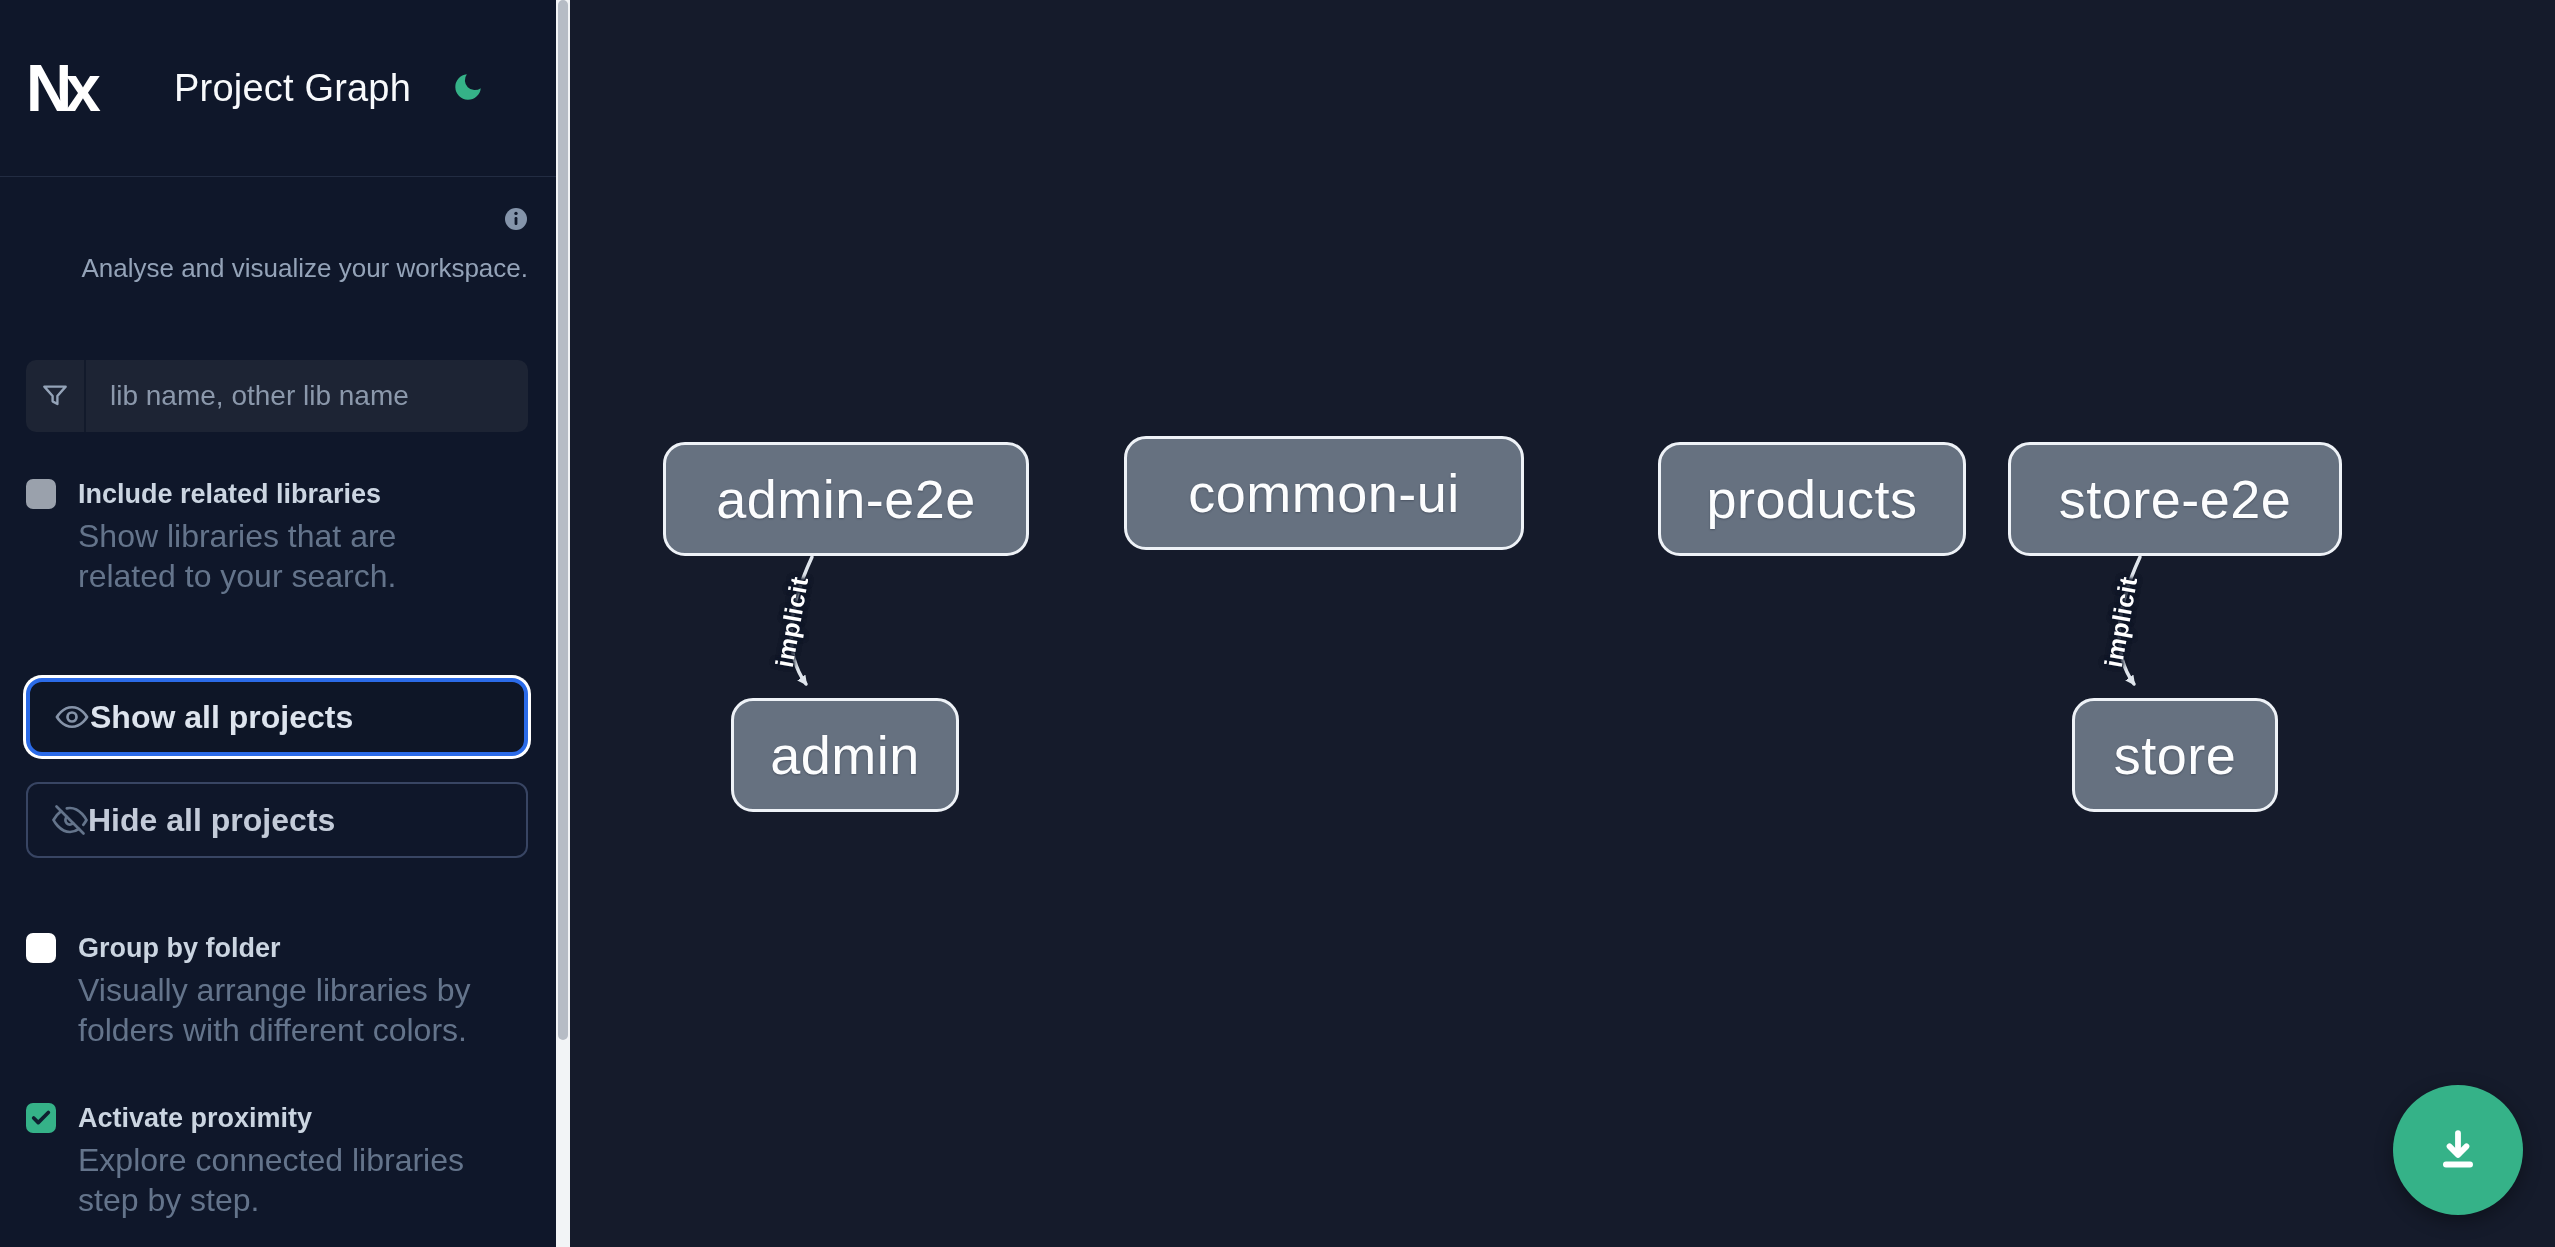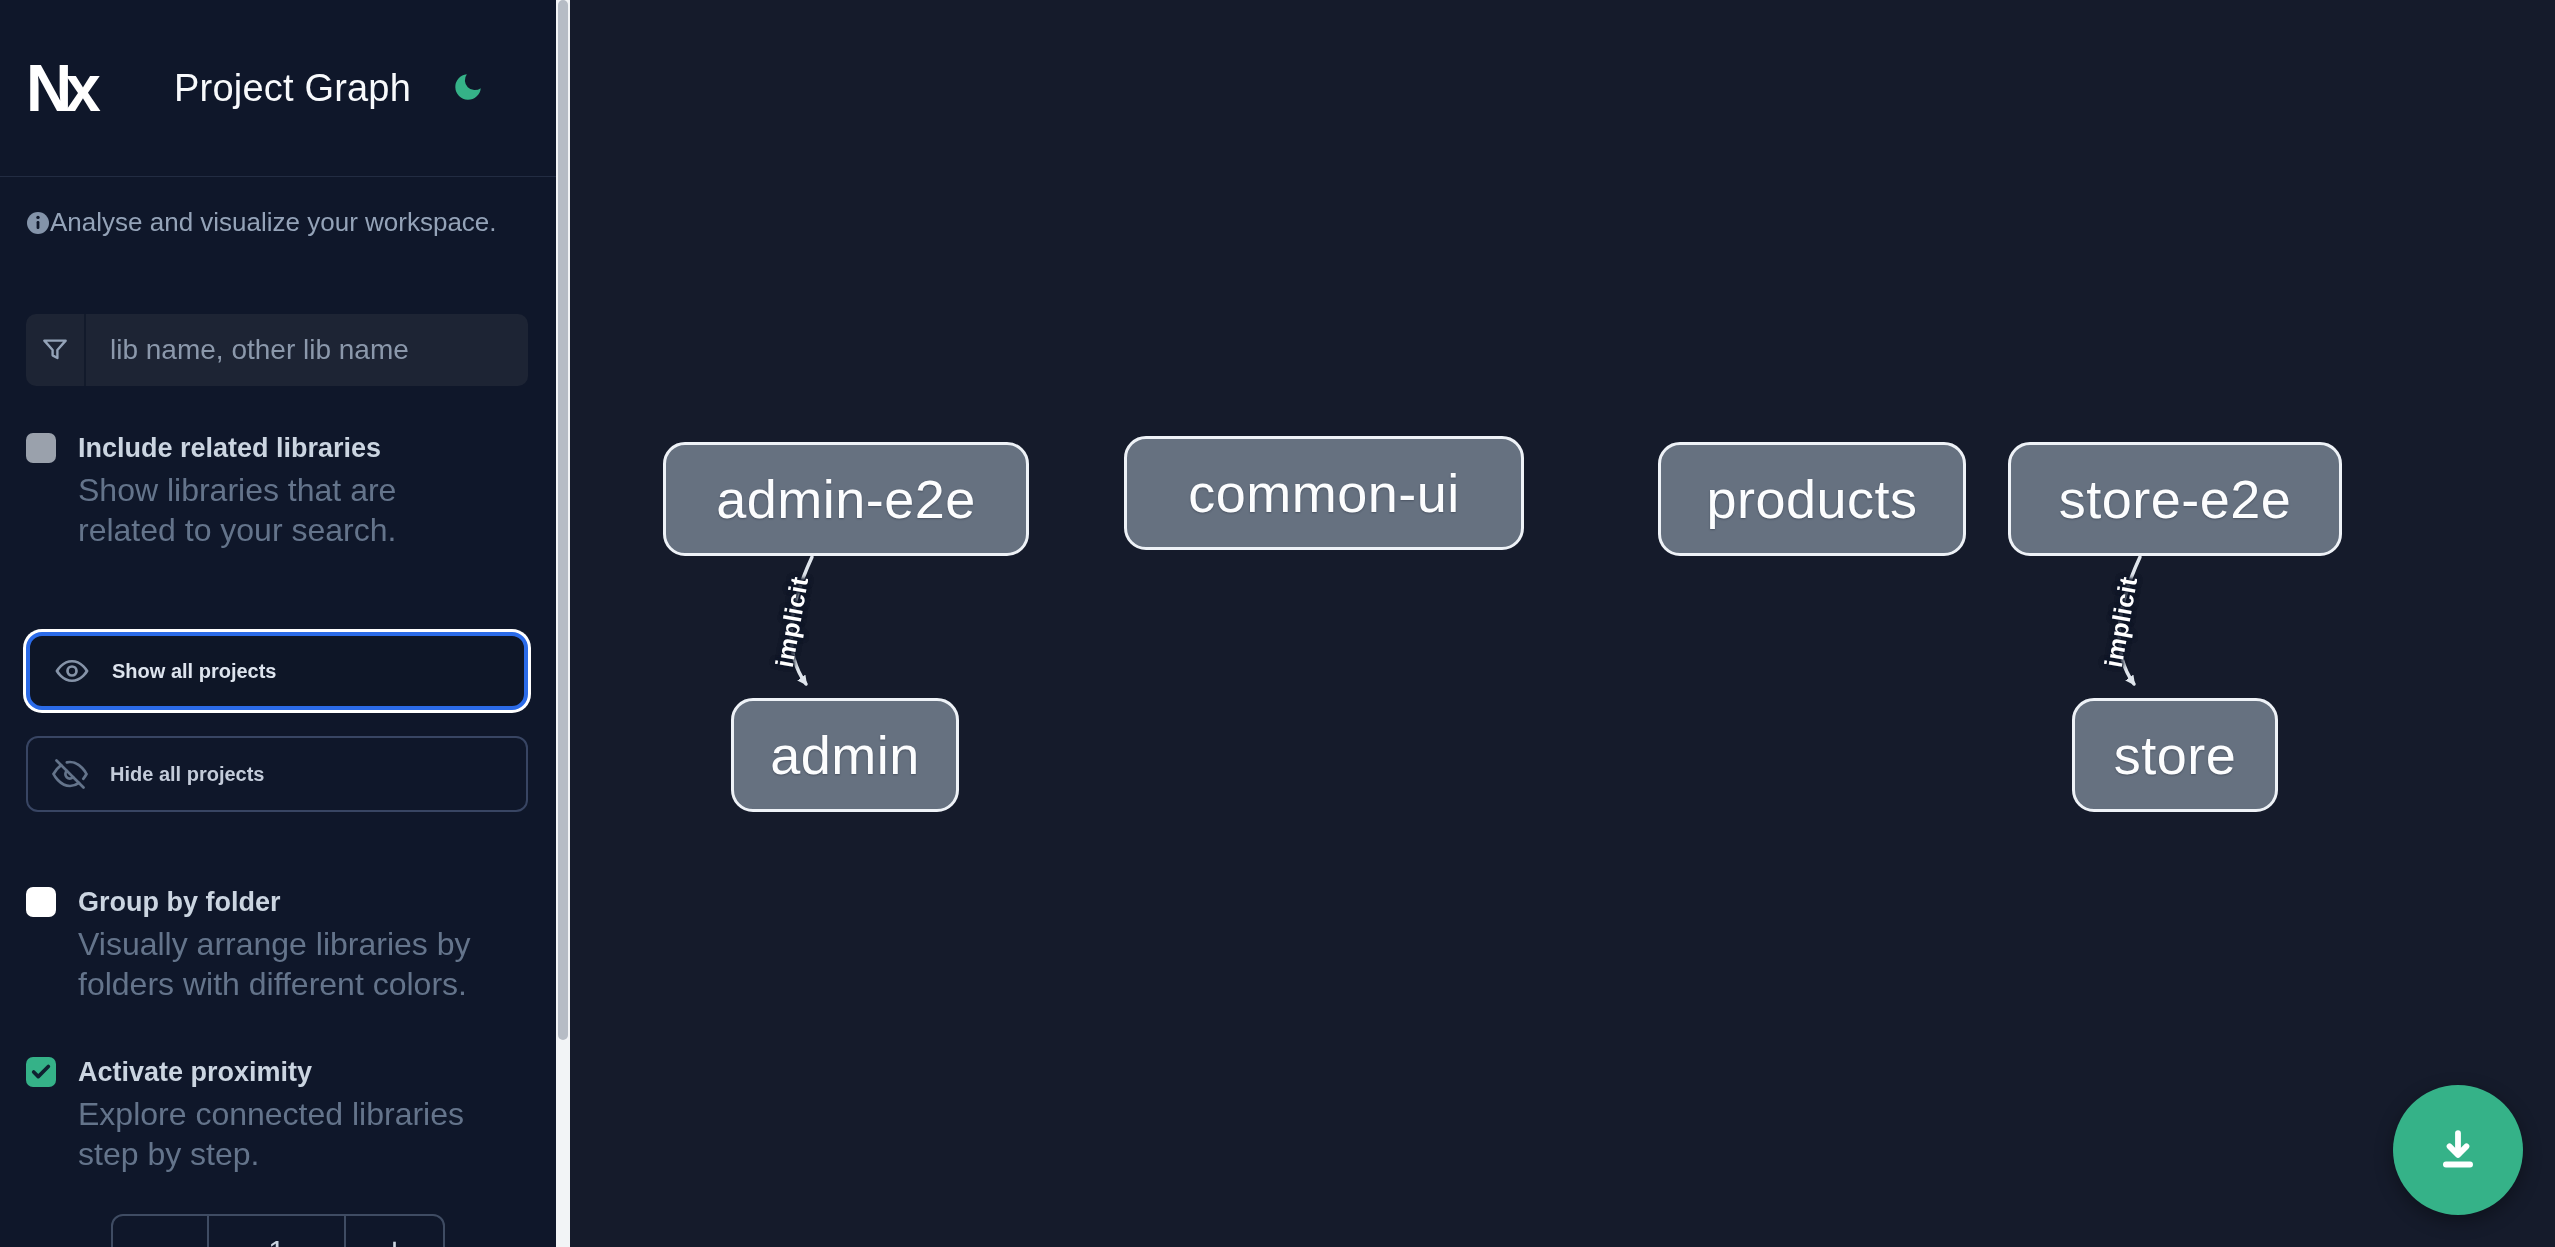--- a/index.html
+++ b/index.html
@@ -28,22 +28,22 @@
   .app-title {
     font-size:38px; font-weight:400; color:#f8fafc;
     margin-left:56px; letter-spacing:0.2px; white-space:nowrap;
   }
   .theme-toggle {
     margin-left:auto; background:none; border:none; cursor:pointer;
     width:44px; height:44px; display:flex; align-items:center; justify-content:center;
   }
 
   .tagline {
-    display:flex; align-items:center; 
-    margin:30px 28px 0 26px; color:#94a3b8; font-size:26px;
+    display:flex; align-items:flex-end; gap:22px;
+    margin:30px 28px 0 26px; color:#94a3b8; font-size:26px;flex-direction:column;
   }
 
   
   .search-box {
     display:flex; align-items:stretch; margin:76px 28px 0 26px;
     height:72px; background:#1d2434; border-radius:10px; overflow:hidden;
   }
   .search-icon-cell {
     width:60px; display:flex; align-items:center; justify-content:center;
     border-right:2px solid #121a2b; flex:0 0 60px;
@@ -68,26 +68,26 @@
   .checkbox.cb-gray  { background:#9aa1ac; }
   .checkbox.cb-white { background:#ffffff; }
   .checkbox svg { display:none; }
   .checkbox.checked { background:#35b288; }
   .checkbox.checked svg { display:block; }
   .opt-text .opt-label { font-size:27px; font-weight:700; color:#cbd5e1; line-height:40px; }
   .opt-text .opt-desc  { font-size:32px; color:#64748b; line-height:40px; max-width:425px; margin-top:2px; }
 
   
   .side-btn {
-    display:flex; align-items:center; gap:22px;
+    display:flex; align-items:center; 
     margin:0 28px 0 26px; width:502px; height:78px;
     padding:0 24px; cursor:pointer;
     background:#0e1627; color:#dde4ee;
     font-family:"Liberation Sans", sans-serif;
-    font-size:20px; font-weight:700;
+    font-size:32px; font-weight:700;
   }
   .btn-show {
     margin-top:82px;
     border:4px solid #2b6be8; border-radius:16px;
     box-shadow:0 0 0 3px #ffffff;
   }
   .btn-hide {
     margin-top:26px; height:76px;
     background:transparent; color:#c3cbd9;
     border:2px solid #384burn;

